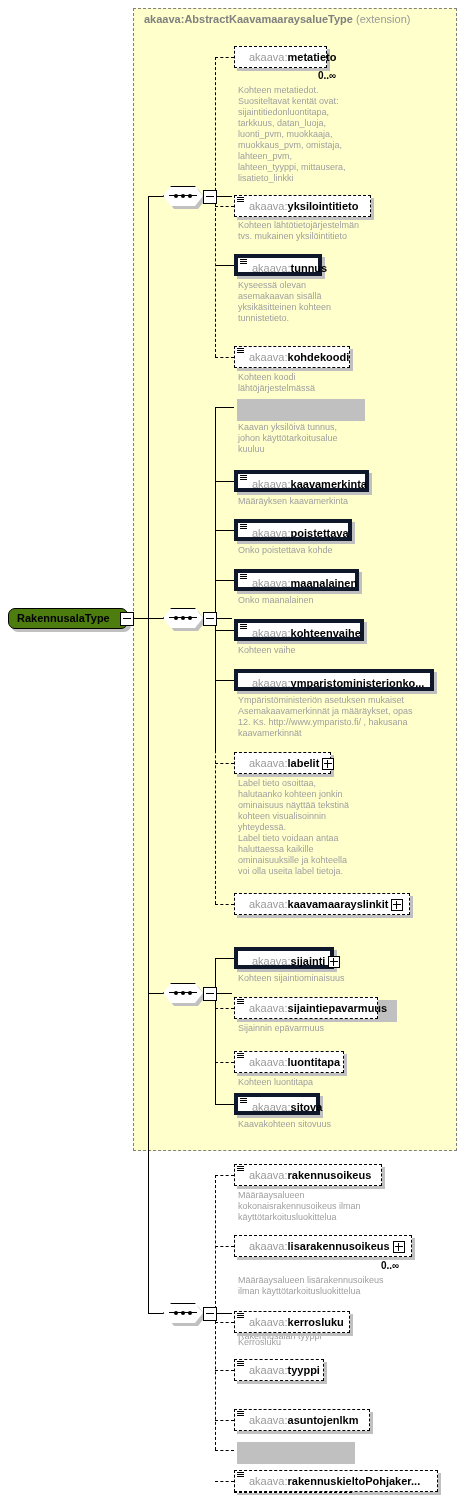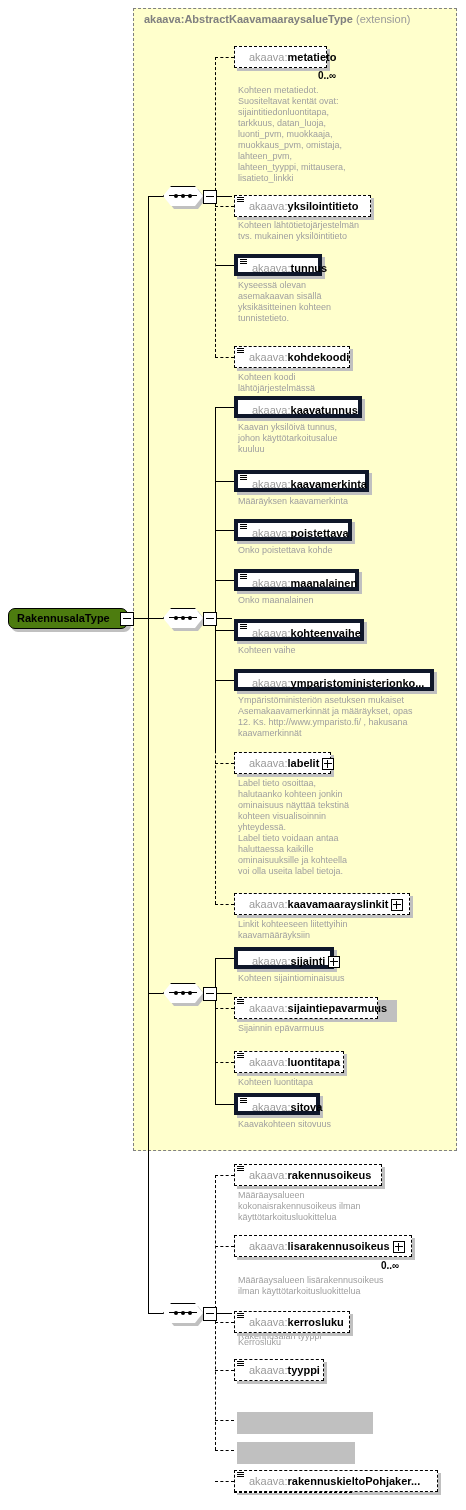--- a/index.html
+++ b/index.html
@@ -244,25 +244,20 @@
     </span>
   </div>
   <div class="anno" style="left:238px;top:372px;width:200px;">Kohteen koodi
 lähtöjärjestelmässä</div>
 
   <div class="ln v-s" style="left:215px;top:407px;height:345px;"></div>
   <div class="ln v-d" style="left:215px;top:680px;height:224px;"></div>
 
   <div class="ln h-s" style="left:215px;top:407px;width:19px;"></div>
   <div class="shadow" style="left:237px;top:399px;width:128px;height:22px;"></div>
-  <div class="node solid" style="left:234px;top:396px;width:128px;">
-    <span style="padding-left:8px;">
-      <span class="ns">akaava:</span><span class="nm">kaavatunnus</span>
-    </span>
-  </div>
   <div class="anno" style="left:238px;top:422px;width:200px;">Kaavan yksilöivä tunnus,
 johon käyttötarkoitusalue
 kuuluu</div>
 
   <div class="ln h-s" style="left:215px;top:481px;width:19px;"></div>
   <div class="shadow" style="left:237px;top:473px;width:135px;height:22px;"></div>
   <div class="node solid" style="left:234px;top:470px;width:135px;">
     <span class="attrmark">
         <i></i>
         <i></i>
@@ -345,22 +340,20 @@
 ominaisuuksille ja kohteella
 voi olla useita label tietoja.</div>
 
   <div class="ln h-d" style="left:215px;top:904px;width:19px;"></div>
   <div class="shadow" style="left:237px;top:896px;width:176px;height:22px;"></div>
   <div class="node dashed" style="left:234px;top:893px;width:176px;">
     <span style="padding-left:8px;">
       <span class="ns">akaava:</span><span class="nm">kaavamaarayslinkit</span><span class="plus"></span>
     </span>
   </div>
-  <div class="anno" style="left:238px;top:919px;width:200px;">Linkit kohteeseen liitettyihin
-kaavamääräyksiin</div>
 
   <div class="ln v-s" style="left:215px;top:958px;height:146px;"></div>
 
   <div class="ln h-s" style="left:215px;top:958px;width:19px;"></div>
   <div class="shadow" style="left:237px;top:950px;width:100px;height:22px;"></div>
   <div class="node solid" style="left:234px;top:947px;width:100px;">
     <span style="padding-left:8px;">
       <span class="ns">akaava:</span><span class="nm">sijainti</span><span class="plus"></span>
     </span>
   </div>
@@ -460,20 +453,30 @@
         <i></i>
       </span>
     <span style="padding-left:8px;">
       <span class="ns">akaava:</span><span class="nm">tyyppi</span>
     </span>
   </div>
   <div class="anno" style="left:238px;top:1331px;width:200px;">Rakennusalan tyyppi</div>
 
   <div class="ln h-d" style="left:215px;top:1420px;width:19px;"></div>
   <div class="shadow" style="left:237px;top:1412px;width:136px;height:22px;"></div>
+  <div class="node dashed" style="left:234px;top:1409px;width:136px;">
+    <span class="attrmark">
+        <i></i>
+        <i></i>
+        <i></i>
+      </span>
+    <span style="padding-left:8px;">
+      <span class="ns">akaava:</span><span class="nm">asuntojenlkm</span>
+    </span>
+  </div>
 
   <div class="ln h-d" style="left:215px;top:1450px;width:19px;"></div>
   <div class="shadow" style="left:237px;top:1442px;width:118px;height:22px;"></div>
   <div class="node dashed" style="left:234px;top:1439px;width:118px;margin-top:32px;">
     <span class="attrmark">
         <i></i>
         <i></i>
         <i></i>
       </span>
     <span style="padding-left:8px;">

